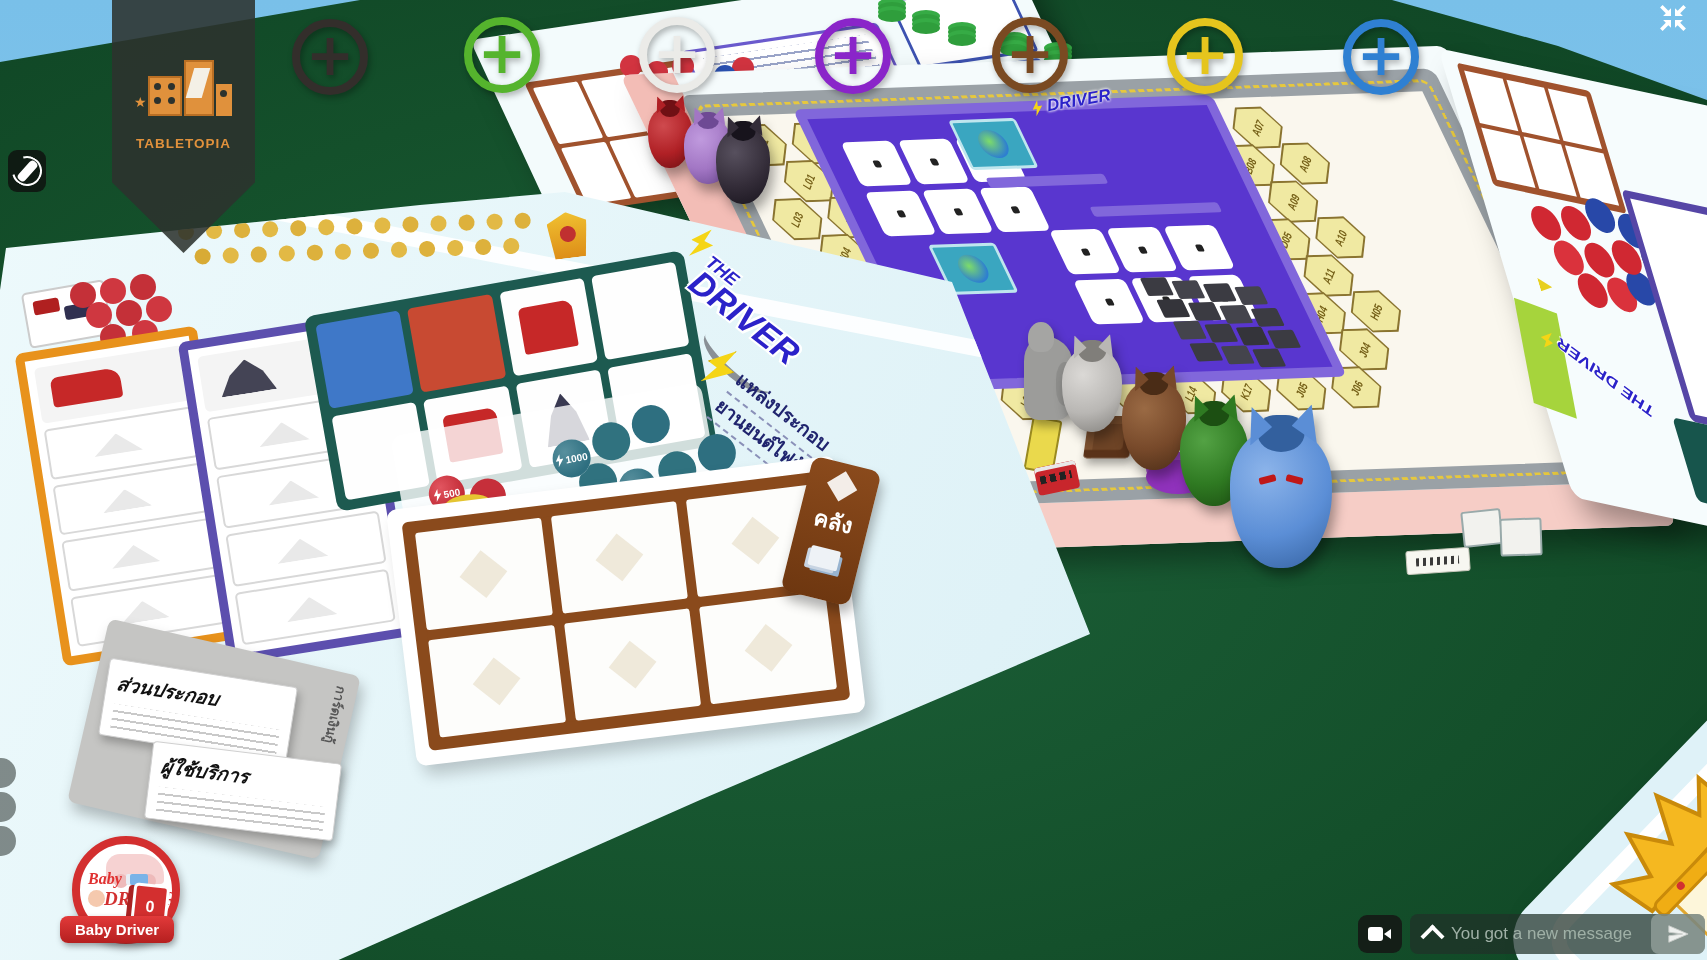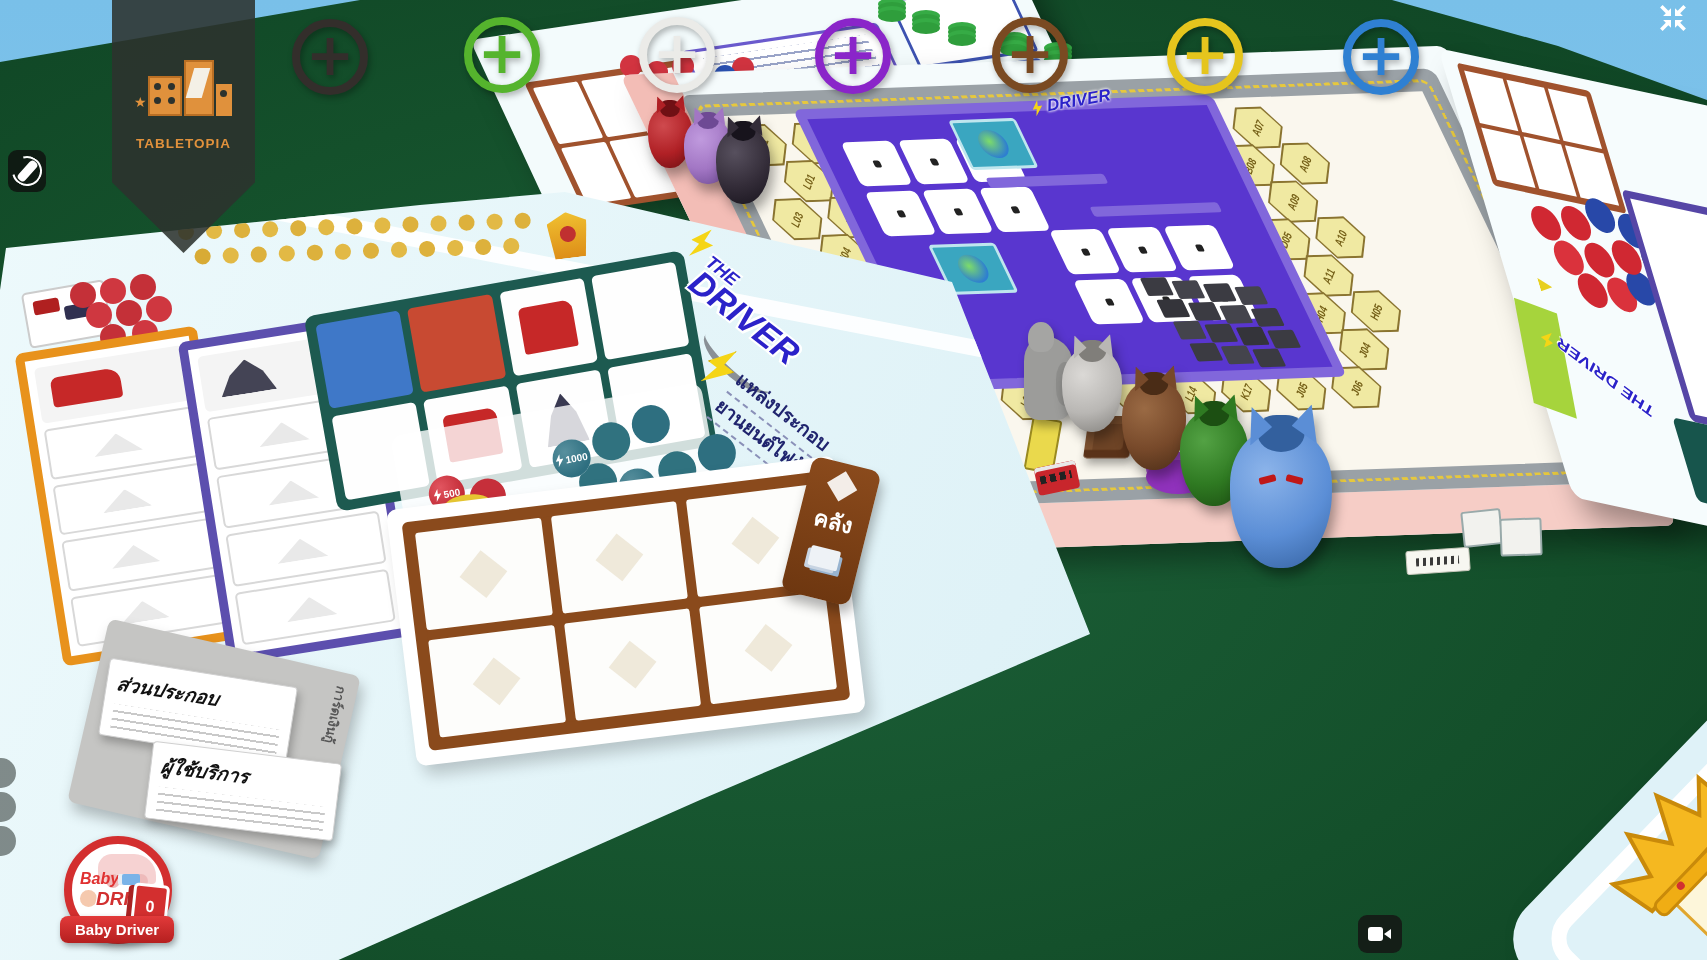--- a/index.html
+++ b/index.html
@@ -220,22 +220,22 @@
   .seat span{font-size:58px;font-weight:900;line-height:0;margin-top:-4px;font-family:"DejaVu Sans",sans-serif;}
   
   .collapse{position:absolute;left:1656px;top:2px;width:34px;height:32px;cursor:pointer;}
   .grab-tool{position:absolute;left:8px;top:150px;width:38px;height:42px;border-radius:9px;background:rgba(16,22,17,.9);
              display:flex;align-items:center;justify-content:center;cursor:pointer;}
   .grab-tool .ring{position:relative;width:26px;height:26px;border:2.5px solid #fff;border-radius:50%;border-left-color:transparent;transform:rotate(30deg);}
   .grab-tool .stick{position:absolute;width:9px;height:24px;background:#fff;border-radius:4px;transform:rotate(42deg);}
   .edge-btn{position:absolute;left:-14px;width:30px;height:30px;border-radius:50%;background:rgba(22,30,26,.5);}
   
   .bd-wrap{position:absolute;left:52px;top:832px;width:130px;height:120px;}
-  .bd-circle{position:absolute;left:12px;top:4px;width:92px;height:92px;border-radius:50%;background:#fff;
-             border:8px solid #d32f2f;box-shadow:2px 4px 8px rgba(0,0,0,.3);overflow:hidden;cursor:pointer;}
+  .bd-circle{position:absolute;left:20px;top:4px;width:92px;height:92px;border-radius:50%;background:#fff;
+             border:8px solid #d32f2f;box-shadow:2px 4px 8px rgba(0,0,0,.3);overflow:hidden;cursor:pointer;font-family:Liberation Serif, serif;}
   .bd-car{position:absolute;left:26px;top:10px;width:58px;height:30px;background:#f6d2d2;border-radius:14px 22px 4px 4px;}
   .bd-car::after{content:'';position:absolute;left:8px;top:20px;width:14px;height:14px;border-radius:50%;background:#eebaba;box-shadow:28px 0 0 #eebaba;}
   .bd-baby{position:absolute;left:8px;top:46px;width:17px;height:17px;border-radius:50%;background:#f5c9ae;}
   .bd-t1{position:absolute;left:8px;top:26px;color:#e03131;font-style:italic;font-weight:bold;font-size:16px;}
   .bd-bottle{position:absolute;left:50px;top:30px;width:18px;height:11px;background:#7ab3e8;border-radius:2px;box-shadow:-4px 0 0 #e8eef4;}
   .bd-t2{position:absolute;left:24px;top:44px;color:#d23030;font-style:italic;font-weight:900;font-size:19px;
          text-shadow:1px 1px 0 #fff,-1px -1px 0 #fff;}
   .bd-badge{position:absolute;left:80px;top:52px;width:30px;height:40px;background:#d32f2f;border:3px solid #fff;border-radius:5px;
             transform:rotate(6deg);display:flex;align-items:center;justify-content:center;color:#fff;font-weight:bold;font-size:16px;
             box-shadow:-6px 2px 0 -1px #a82222;cursor:pointer;}
@@ -954,14 +954,23 @@
       </div>
     <div class="bd-pill">Baby Driver</div>
   </div>
 
   <div class="cam-btn">
     <svg width="24" height="18" viewBox="0 0 24 18">
       <rect x="0" y="2" width="15" height="14" rx="3" fill="#fff"></rect>
       <path d="M16 9 L23 4 V14 Z" fill="#fff"></path>
     </svg>
   </div>
+  <div class="chat-bar">
+    <span class="chev"></span>
+    <span class="chat-ph">You got a new message</span>
+    <span class="send-wrap">
+      <svg width="26" height="22" viewBox="0 0 24 24">
+        <path d="M2 21 L23 12 L2 3 L2 10 L17 12 L2 14 Z" fill="#eef0ee" stroke="#c9cdc9" stroke-width="1"></path>
+      </svg>
+    </span>
+  </div>
 
 </div>
 
 </body></html>

